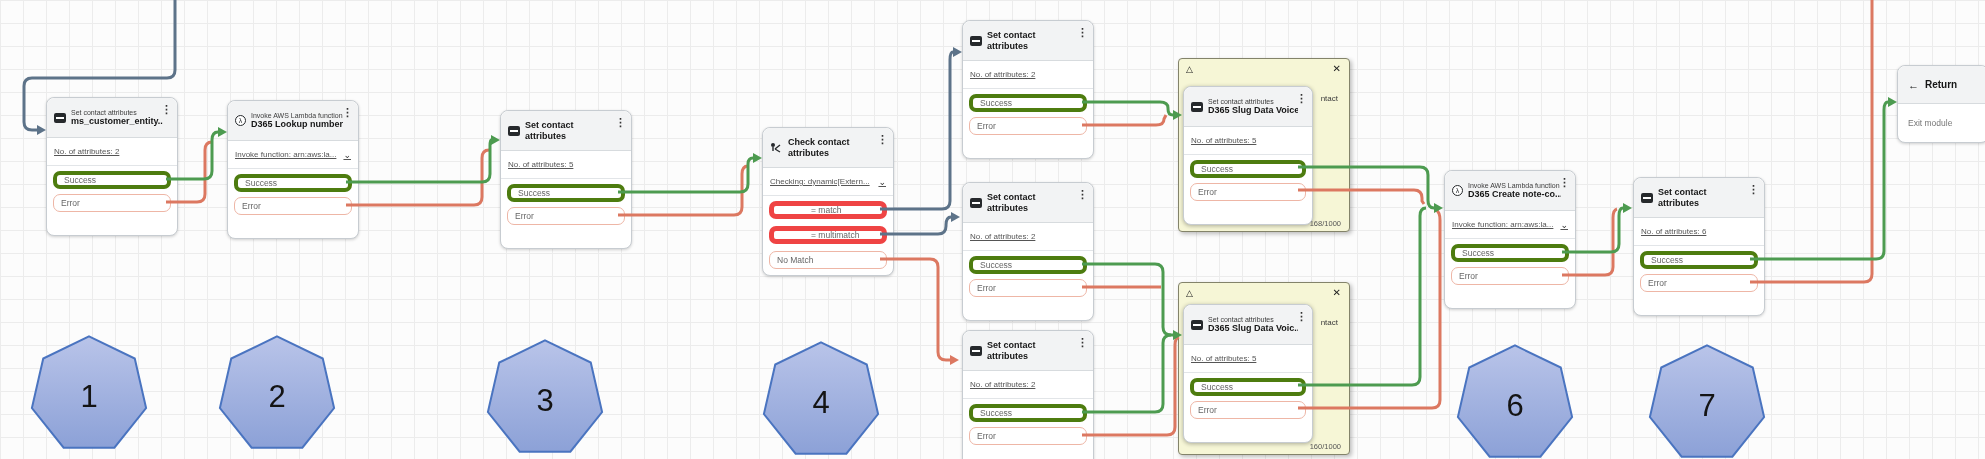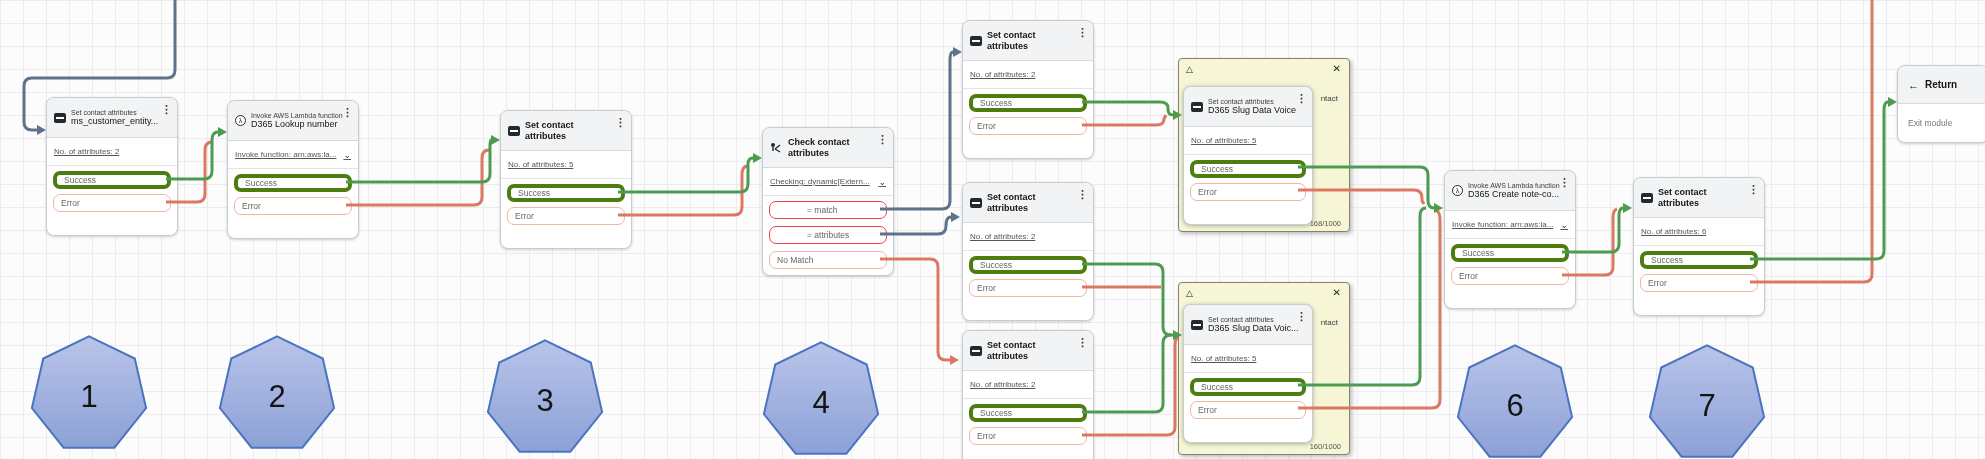--- a/index.html
+++ b/index.html
@@ -16,21 +16,21 @@
     position:absolute;width:132px;background:#fff;border:1px solid #c7ccd1;
     border-radius:8px;box-shadow:0 1px 3px rgba(0,0,0,.18);box-sizing:border-box;
   }
   .bhead{
     position:relative;height:40px;box-sizing:border-box;background:#f2f3f4;
     border-bottom:1px solid #d7dbde;border-radius:8px 8px 0 0;
     display:flex;align-items:center;gap:5px;padding:4px 14px 4px 7px;
   }
   .htxt{min-width:0;}
   .btype{font-size:7px;color:#3c3c3c;white-space:nowrap;overflow:hidden;}
-  .btitle{font-size:9px;font-weight:normal;color:#161616;white-space:nowrap;overflow:hidden;}
+  .btitle{font-size:9px;font-weight:bold;color:#161616;white-space:nowrap;overflow:hidden;}
   .btype-big{font-size:9px;font-weight:bold;color:#161616;line-height:1.2;}
   .kebab{position:absolute;right:5px;top:6px;font-size:11px;font-weight:bold;color:#333;line-height:1;cursor:pointer;}
   .icon-sq{flex:0 0 auto;width:12px;height:10px;background:#26292c;border-radius:2px;position:relative;}
   .icon-sq::after{content:"";position:absolute;left:2px;right:2px;top:4px;height:2px;background:#fff;}
   .icon-circ{flex:0 0 auto;width:11px;height:11px;border:1px solid #26292c;border-radius:50%;
     font-size:7px;color:#26292c;display:flex;align-items:center;justify-content:center;box-sizing:border-box;background:#fff;}
   .icon-branch{flex:0 0 auto;width:13px;height:11px;}
   .brow{
     height:28px;box-sizing:border-box;border-bottom:1px solid #e2e5e8;
     display:flex;align-items:center;justify-content:space-between;
@@ -41,21 +41,21 @@
   .port{
     height:18px;box-sizing:border-box;border-radius:7px;background:#fff;
     display:flex;align-items:center;padding-left:7px;margin-bottom:5px;
     font-size:8.5px;color:#666;
   }
   .port:last-child{margin-bottom:17px;}
   .gap7 .port{margin-bottom:7px;}
   .gap7 .port:last-child{margin-bottom:0;}
   .port.ok{border:4px solid #4d7c0f;}
   .port.err{border:1px solid #eeb6a6;}
-  .port.neu{border:1px solid #ef4444;padding-left:37px;}
+  .port.neu{border:5px solid #ef4444;padding-left:37px;}
   
   .retblock{position:absolute;left:1897px;top:65px;width:92px;background:#fff;border:1px solid #c7ccd1;
     border-radius:8px;box-shadow:0 1px 3px rgba(0,0,0,.18);box-sizing:border-box;}
   .rethead{height:38px;background:#f2f3f4;border-bottom:1px solid #d7dbde;border-radius:8px 8px 0 0;
     display:flex;align-items:center;gap:6px;padding:0 10px;box-sizing:border-box;}
   .rethead .arr{font-size:11px;color:#111;}
   .rethead .rt{font-size:10px;font-weight:bold;color:#161616;}
   .retbody{height:38px;display:flex;align-items:center;padding:0 10px;font-size:8.5px;color:#777;box-sizing:border-box;}
   
   .note{position:absolute;width:172px;background:#f6f6d6;border:1px solid #83836a;border-radius:4px;
@@ -247,21 +247,21 @@
     </div>
     <div class="brow">
         <span>Checking: dynamic[Extern...</span>
         <span class="chev">⌄</span>
       </div>
     <div class="bports gap7">
       <div class="port neu">
           <span>= match</span>
         </div>
       <div class="port neu">
-          <span>= attributes</span>
+          <span>= multimatch</span>
         </div>
       <div class="port err">
           <span>No Match</span>
         </div>
     </div>
   </div>
 
   <div class="block" style="left:962px;top:20px">
     <div class="bhead">
       <span class="icon-sq"></span>

